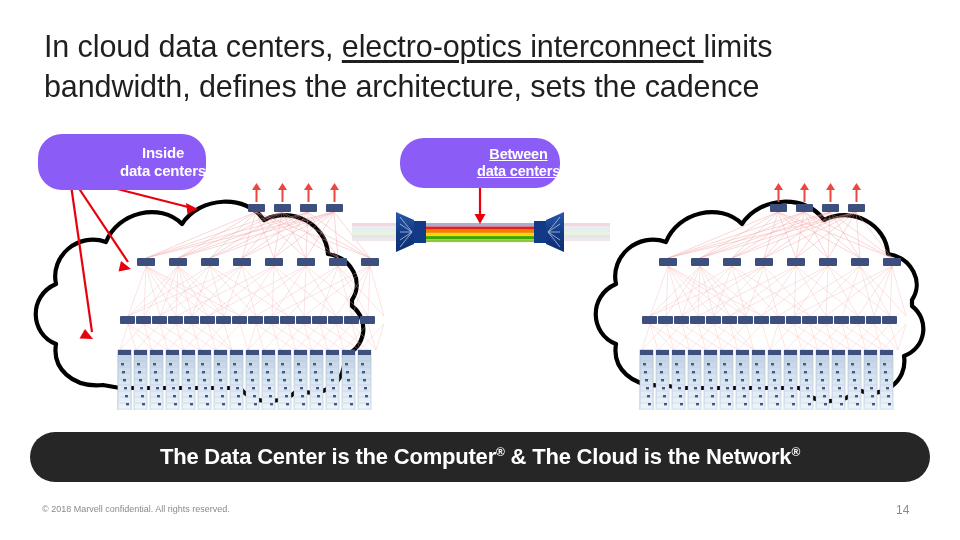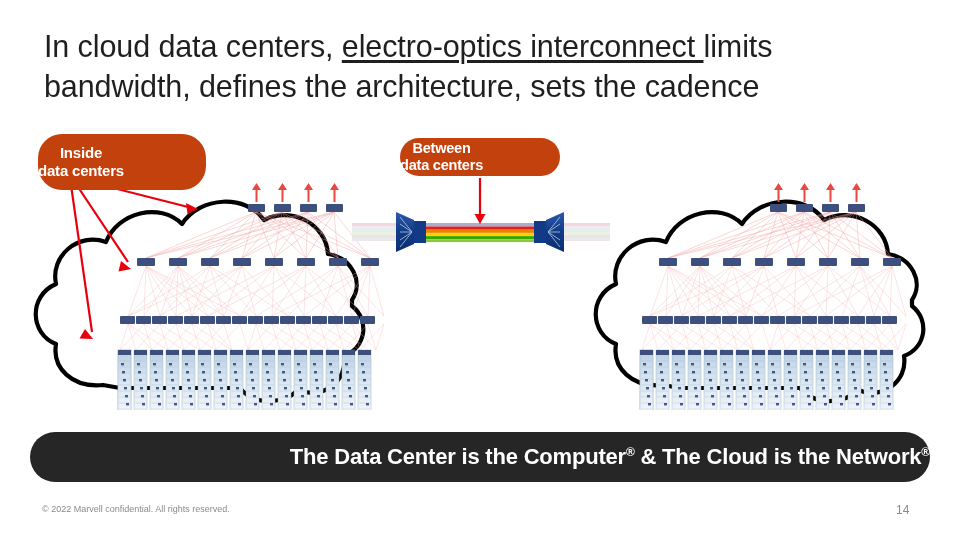--- a/index.html
+++ b/index.html
@@ -11,31 +11,31 @@
   .title{position:absolute;left:44px;top:26px;width:880px;
          font-size:30.5px;line-height:1.32;color:#1f1f1f;font-weight:400;
          letter-spacing:-0.1px;}
   .title .u{text-decoration:underline;text-underline-offset:3px;}
 
   
   .stage{position:absolute;left:0;top:120px;width:960px;height:290px;}
   .stage svg{display:block;}
 
   
-  .callout{position:absolute;background:#c2410c;border-radius:24px;
+  .callout{position:absolute;background:#8b5cf6;border-radius:24px;
            color:#ffffff;font-weight:bold;text-align:center;
-           display:flex;align-items:center;justify-content:flex-start;
+           display:flex;align-items:center;justify-content:flex-end;
            line-height:1.18;letter-spacing:-0.2px;}
   #callout-inside{left:38px;top:134px;width:168px;height:56px;font-size:15px;z-index:6;}
-  #callout-between{left:400px;top:138px;width:160px;height:38px;font-size:14.5px;z-index:6;}
+  #callout-between{left:400px;top:138px;width:160px;height:50px;font-size:14.5px;z-index:6;text-decoration:underline;}
 
   
   .banner{position:absolute;left:30px;top:432px;width:900px;height:50px;
           background:#262626;border-radius:25px;
-          display:flex;align-items:center;justify-content:flex-end;}
+          display:flex;align-items:center;justify-content:center;}
   .banner-text{color:#ffffff;font-size:22px;font-weight:bold;letter-spacing:-0.2px;}
   .banner-text sup{font-size:12px;vertical-align:super;}
 
   
   .footer-left{position:absolute;left:42px;top:504px;font-size:9px;color:#8a8a8a;}
   .footer-right{position:absolute;left:896px;top:503px;font-size:12px;color:#8a8a8a;}
 </style>
 </head>
 <body>
 
@@ -478,16 +478,16 @@
       <span>data centers</span>
     </div>
   </div>
 
   <div class="banner">
     <div class="banner-text">
       <span>The Data Center is the Computer</span><sup>®</sup><span> &amp; The Cloud is the Network</span><sup>®</sup>
     </div>
   </div>
 
-  <div class="footer-left">© 2022 Marvell confidential. All rights reserved.</div>
+  <div class="footer-left">© 2018 Marvell confidential. All rights reserved.</div>
   <div class="footer-right">14</div>
 
 </div>
 
 </body></html>

